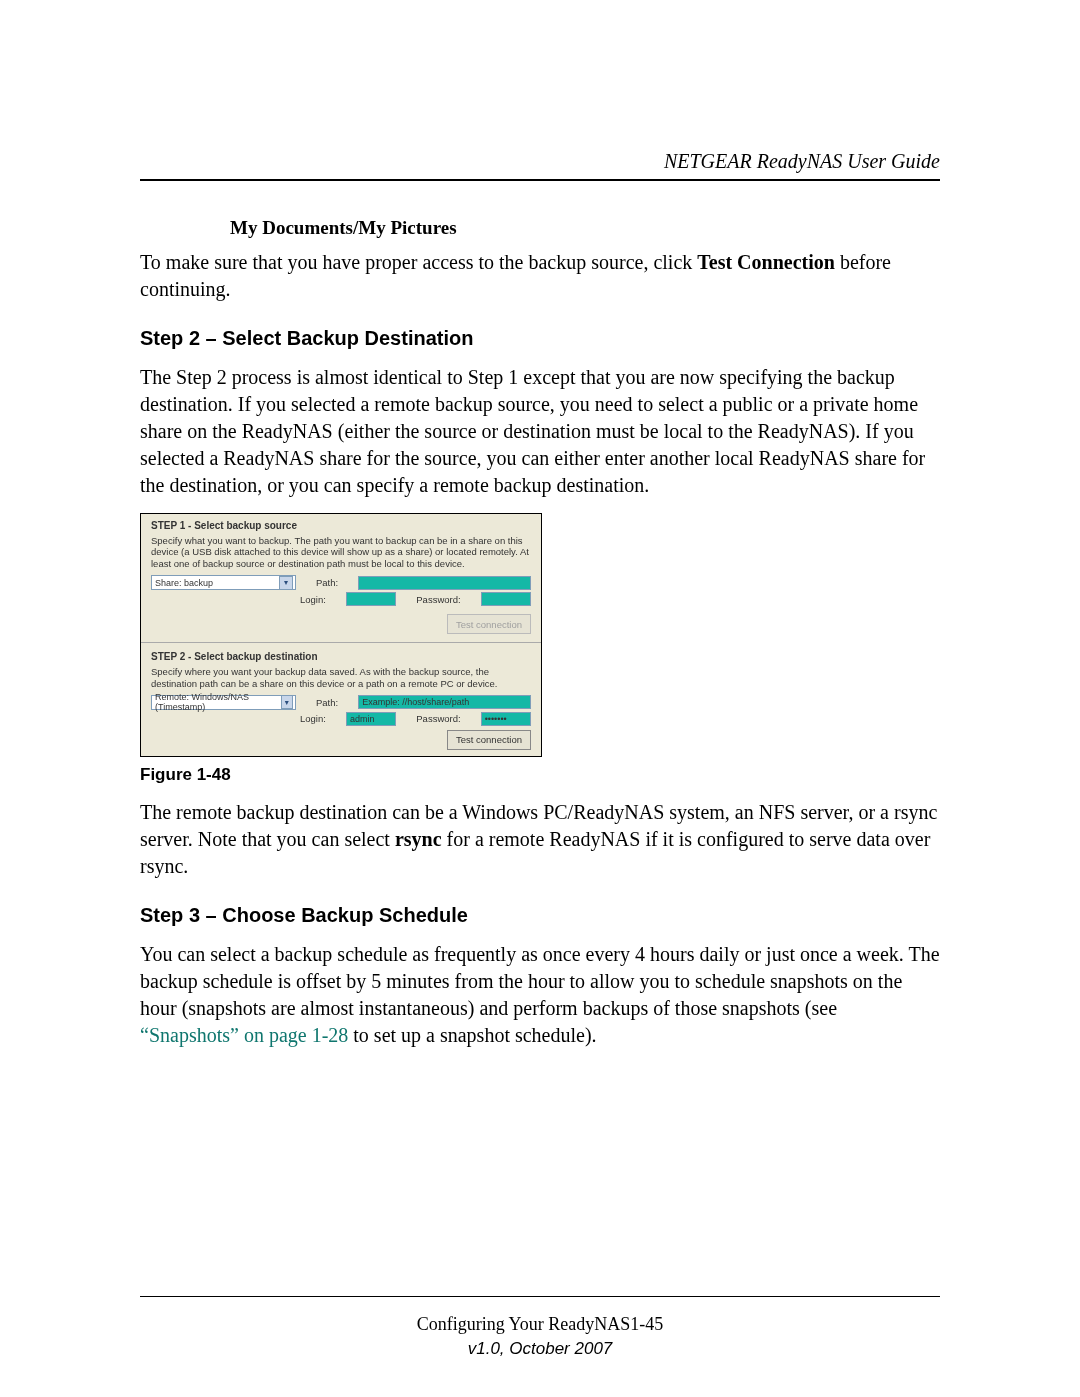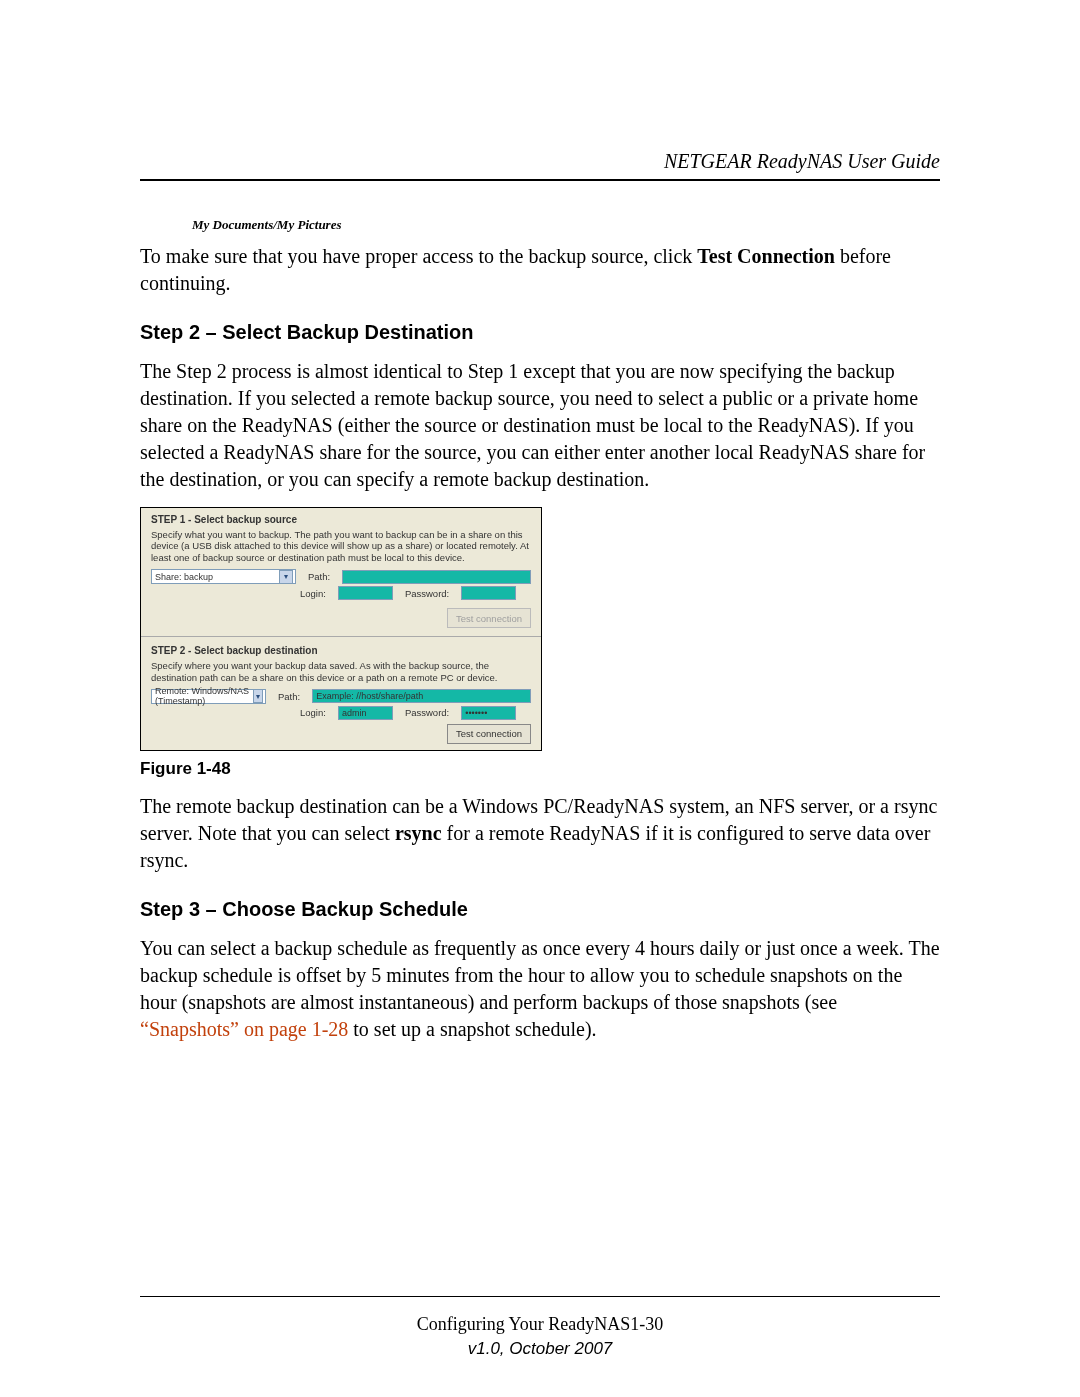--- a/index.html
+++ b/index.html
@@ -22,24 +22,23 @@
     font-size: 20px;
     margin-bottom: 6px;
   }
   .header-rule {
     border: none;
     border-top: 2px solid #000;
     margin: 0 0 36px 0;
   }
   .bold-indent {
     font-weight: bold;
-    font-size: 13px;
-    margin-left: 52px;
+    font-size: 19px;
+    margin-left: 90px;
     margin-bottom: 10px;
-    font-style: italic;
   }
   .body-p {
     font-size: 20px;
     line-height: 1.35;
     margin: 0 0 14px 0;
   }
   .step-h {
     font-family: Arial, Helvetica, sans-serif;
     font-weight: bold;
     font-size: 20px;
@@ -64,35 +63,35 @@
   }
   .version {
     position: absolute;
     left: 0; right: 0;
     bottom: 38px;
     text-align: center;
     font-style: italic;
     font-size: 17px;
     font-family: Arial, Helvetica, sans-serif;
   }
-  .link { color: #c2410c; }
+  .link { color: #0f766e; }
   .figure {
     width: 400px;
     background: #ece9d8;
     border: 1px solid #000;
     font-family: Tahoma, Arial, sans-serif;
     font-size: 10px;
     color: #333;
     margin-bottom: 8px;
   }
   .fig-section { padding: 6px 10px 4px 10px; }
   .fig-title { font-weight: bold; margin-bottom: 4px; font-size:10px;}
   .fig-desc { font-size: 9.5px; line-height: 1.2; margin-bottom: 6px; }
   .fig-divider { border-top: 1px solid #aaa; margin: 2px 0; }
-  .fig-row { display: flex; align-items: center; gap: 12px; margin: 2px 0; }
+  .fig-row { display: flex; align-items: center; gap: 20px; margin: 2px 0; }
   .fig-row label { font-size: 9.5px; }
   .fig-select {
     border: 1px solid #7f9db9;
     background: #fff;
     height: 15px;
     font-size: 9px;
     display: flex;
     align-items: center;
     justify-content: space-between;
     padding: 0 2px 0 3px;
@@ -168,21 +167,21 @@
       </div>
       <div class="fig-row" style="justify-content:flex-end; margin-top:8px;">
         <div class="fig-button disabled">Test connection</div>
       </div>
     </div>
     <div class="fig-divider"></div>
     <div class="fig-section">
       <div class="fig-title">STEP 2 - Select backup destination</div>
       <div class="fig-desc">Specify where you want your backup data saved. As with the backup source, the destination path can be a share on this device or a path on a remote PC or device.</div>
       <div class="fig-row">
-        <div class="fig-select" style="width:115px;justify-content:flex-end;">
+        <div class="fig-select" style="width:145px;justify-content:flex-end;">
           <span>Remote: Windows/NAS (Timestamp)</span>
           <span class="arrow">▾</span>
         </div>
         <label>Path:</label>
         <div class="fig-input" style="flex:1;">Example: //host/share/path</div>
       </div>
       <div class="fig-row" style="padding-left:149px;">
         <label>Login:</label>
         <div class="fig-input" style="width:55px;">admin</div>
         <label>Password:</label>
@@ -200,16 +199,16 @@
   </p>
 
   <div class="step-h">Step 3 – Choose Backup Schedule</div>
   <p class="body-p">
     <span>You can select a backup schedule as frequently as once every 4 hours daily or just once a week. The backup schedule is offset by 5 minutes from the hour to allow you to schedule snapshots on the hour (snapshots are almost instantaneous) and perform backups of those snapshots (see </span><span class="link">“Snapshots” on page 1-28</span><span> to set up a snapshot schedule).</span>
   </p>
 
   <hr class="footnote-rule">
   <div class="footer">
     <span>Configuring Your ReadyNAS</span>
-    <span>1-30</span>
+    <span>1-45</span>
   </div>
   <div class="version">v1.0, October 2007</div>
 </div>
 
 </body></html>

